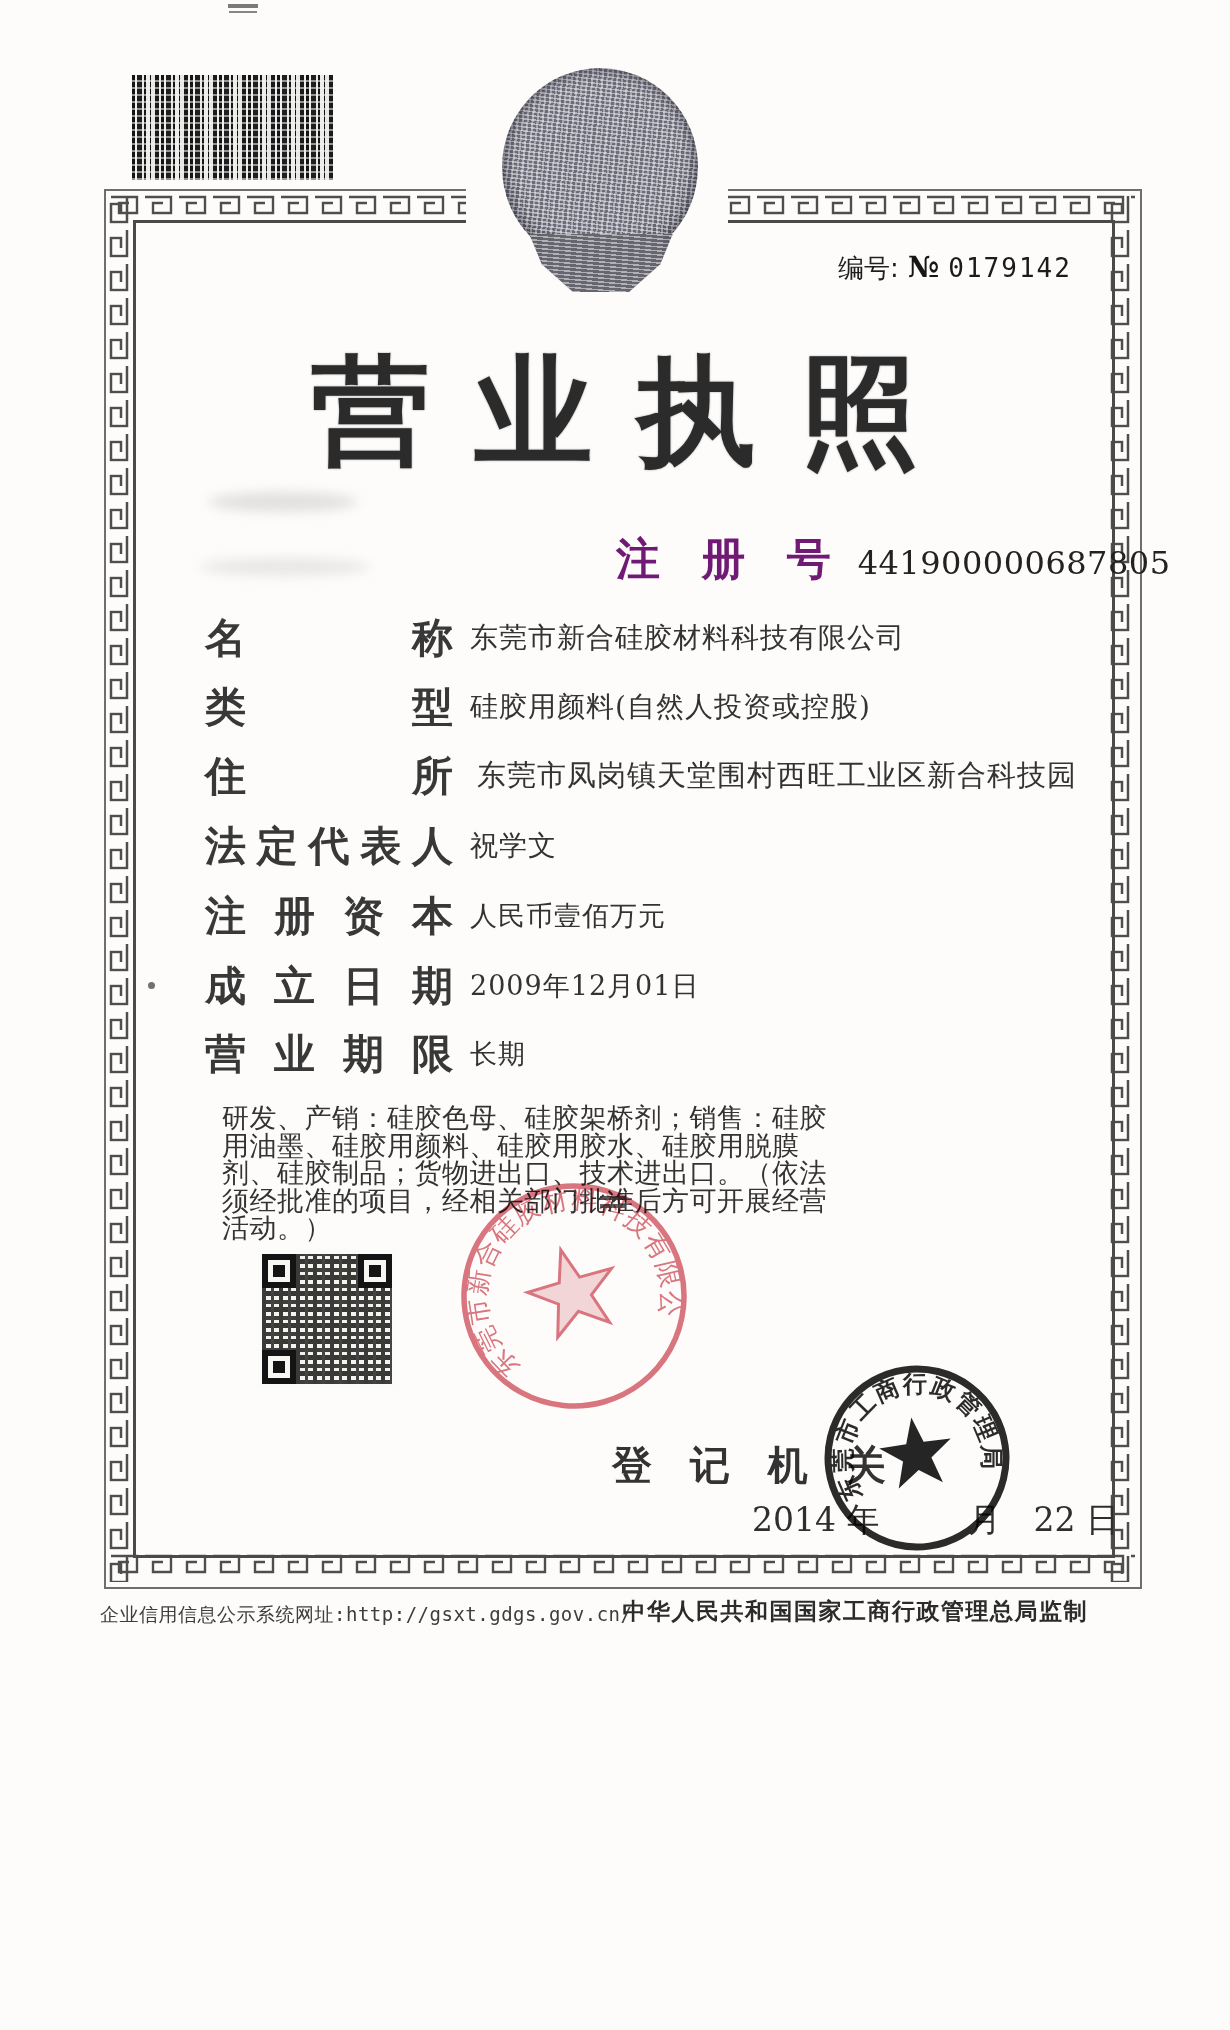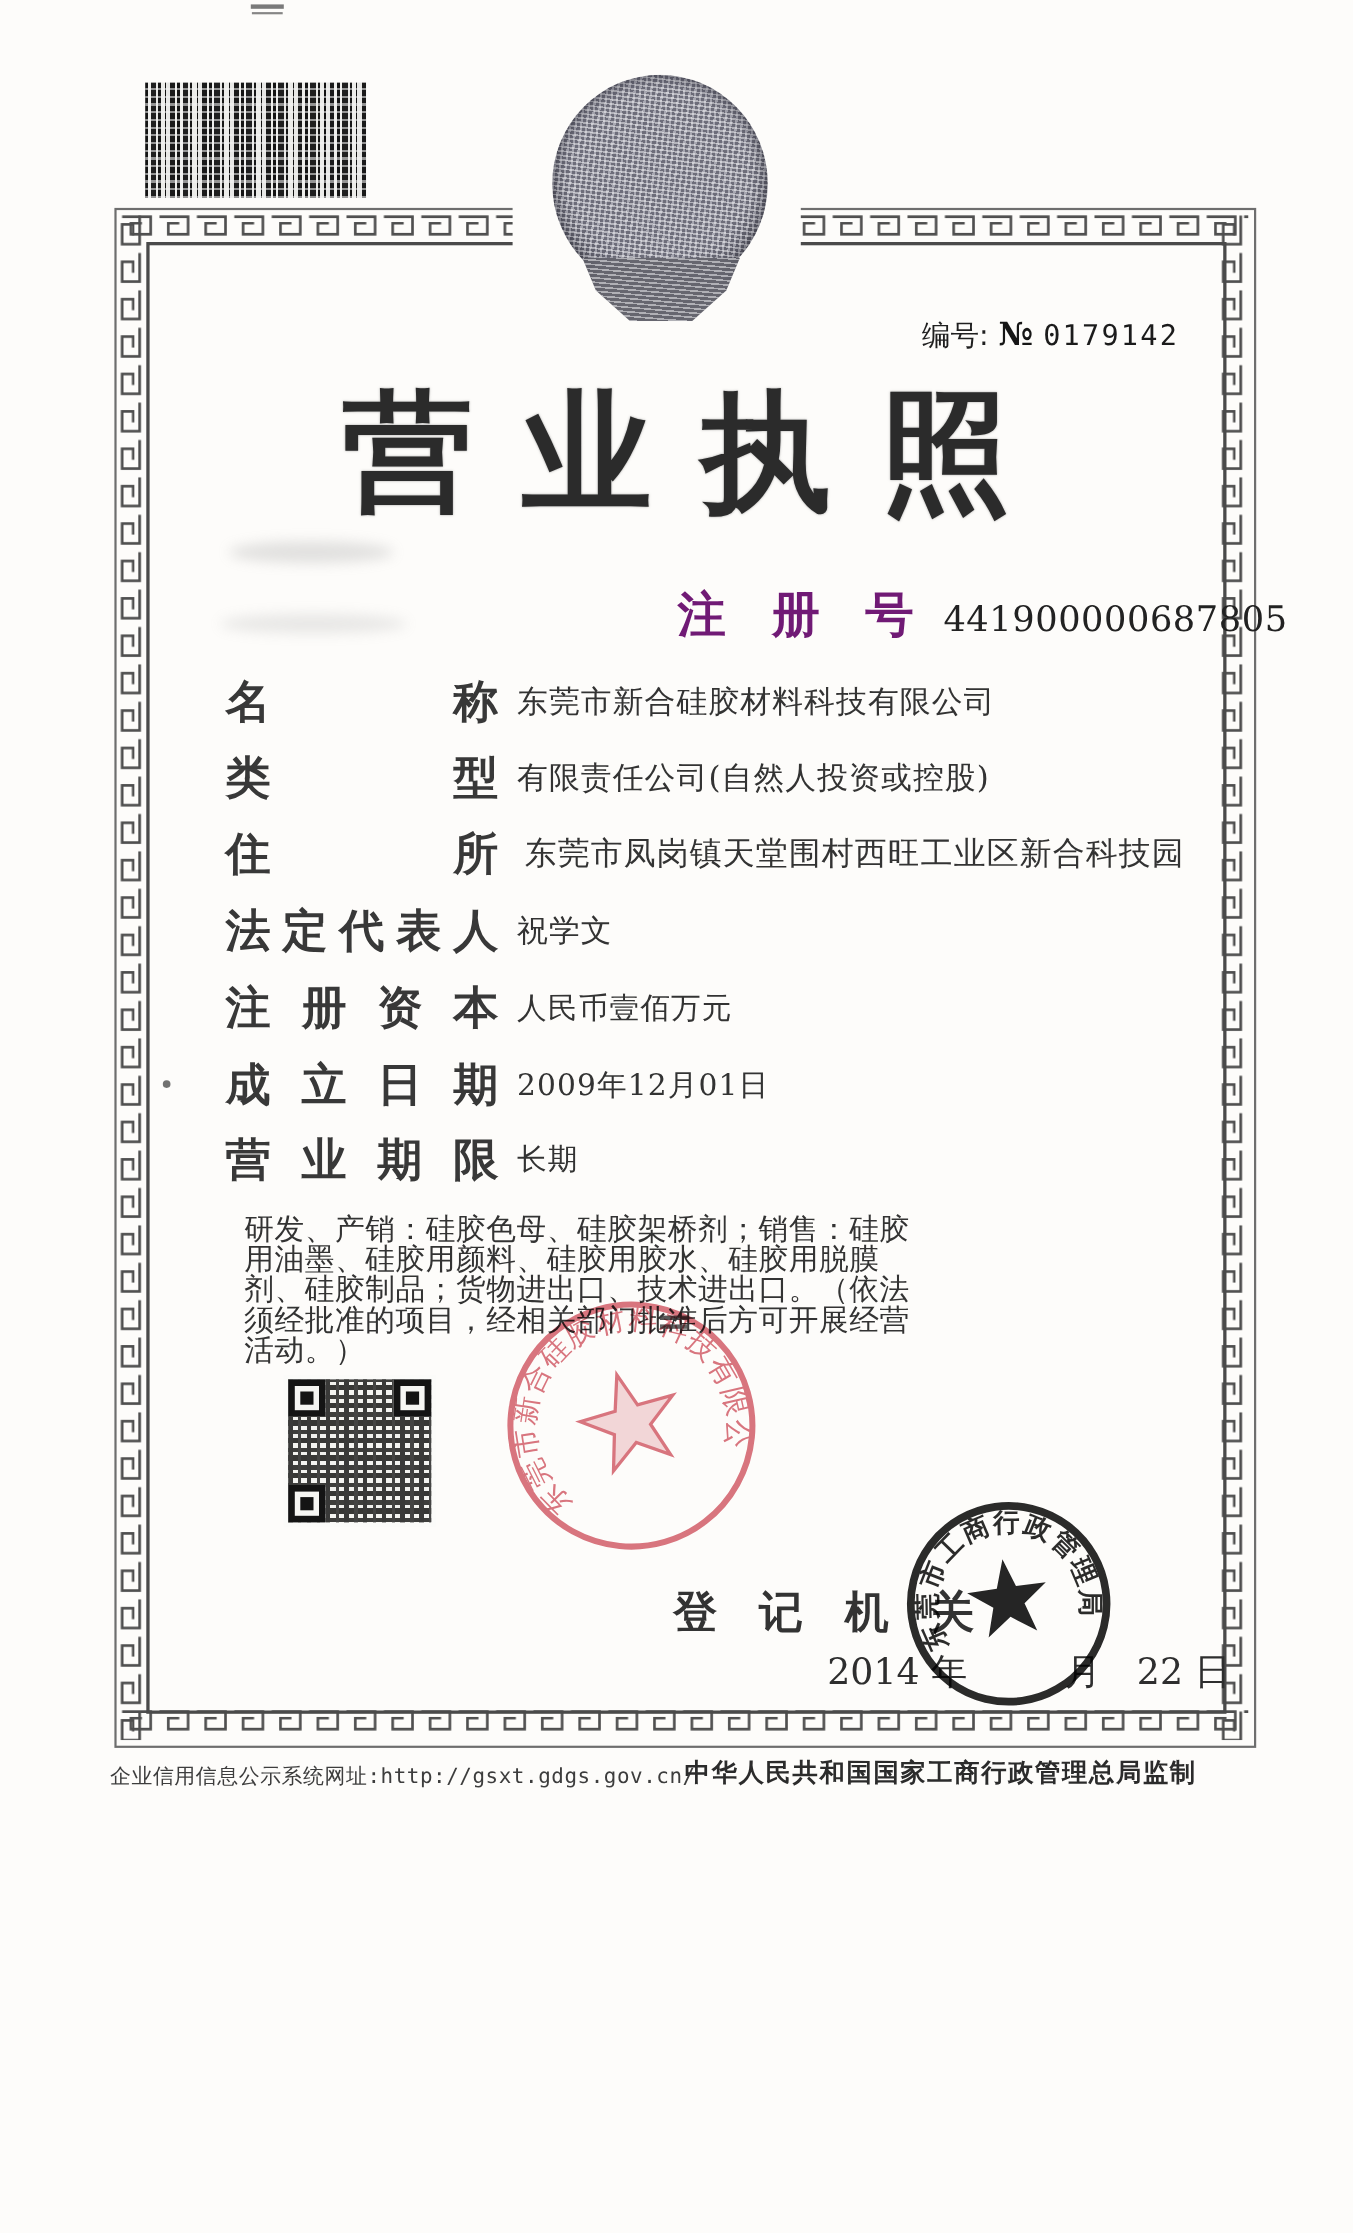--- a/index.html
+++ b/index.html
@@ -34,21 +34,21 @@
       repeating-linear-gradient(96deg, rgba(238,238,244,.45) 0 2px, rgba(0,0,0,0) 2px 5px),
       radial-gradient(circle at 50% 42%, #6d6d7a 0 55%, #595964 75%, #4b4b55 100%);
     box-shadow:inset 0 0 14px rgba(25,25,35,.65);}
   .emblem .base{position:absolute;left:21px;top:166px;width:156px;height:58px;
     background:
       repeating-linear-gradient(5deg, rgba(250,250,252,.5) 0 1.5px, rgba(0,0,0,0) 1.5px 4px),
       radial-gradient(circle at 50% 20%, #66666f 0 60%, #50505a 100%);
     clip-path:polygon(4% 0,96% 0,88% 52%,68% 100%,32% 100%,12% 52%);}
 
   
-  .serial{position:absolute;left:838px;top:250px;z-index:4;display:flex;align-items:baseline;gap:9px;white-space:nowrap;margin-top:37px;}
+  .serial{position:absolute;left:838px;top:250px;z-index:4;display:flex;align-items:baseline;gap:9px;white-space:nowrap;}
   .serial .lab{font-size:26px;color:#1f1f1f;font-family:"DejaVu Sans",sans-serif;}
   .serial .no{font-size:29px;font-weight:bold;font-family:"DejaVu Serif",serif;color:#161616;}
   .serial .num{font-size:26px;font-family:"DejaVu Sans Mono",monospace;letter-spacing:2px;color:#1b1b1b;}
 
   .title{position:absolute;left:135px;top:336px;width:960px;z-index:4;text-align:center;
     font-family:"DejaVu Sans",sans-serif;font-weight:900;font-size:118px;line-height:150px;
     letter-spacing:45px;text-indent:45px;color:#2b2b2b;text-shadow:0 0 2px rgba(70,70,70,.55);}
 
   .regline{position:absolute;left:616px;top:530px;z-index:4;display:flex;align-items:baseline;white-space:nowrap;}
   .regline .lab{font-size:44px;letter-spacing:13px;color:#701a75;font-weight:700;}
@@ -162,21 +162,21 @@
     <span class="lab">注 册 号</span>
     <span class="num">441900000687805</span>
   </div>
 
   <div class="row" style="top:612px">
     <span class="flabel">名称</span>
     <span class="fvalue">东莞市新合硅胶材料科技有限公司</span>
   </div>
   <div class="row" style="top:681px">
     <span class="flabel">类型</span>
-    <span class="fvalue">有限责任公司(自然人投资或控股)</span>
+    <span class="fvalue">硅胶用颜料(自然人投资或控股)</span>
   </div>
   <div class="row" style="top:750px">
     <span class="flabel">住所</span>
     <span class="fvalue v-addr">东莞市凤岗镇天堂围村西旺工业区新合科技园</span>
   </div>
   <div class="row" style="top:820px">
     <span class="flabel">法定代表人</span>
     <span class="fvalue">祝学文</span>
   </div>
   <div class="row" style="top:890px">

